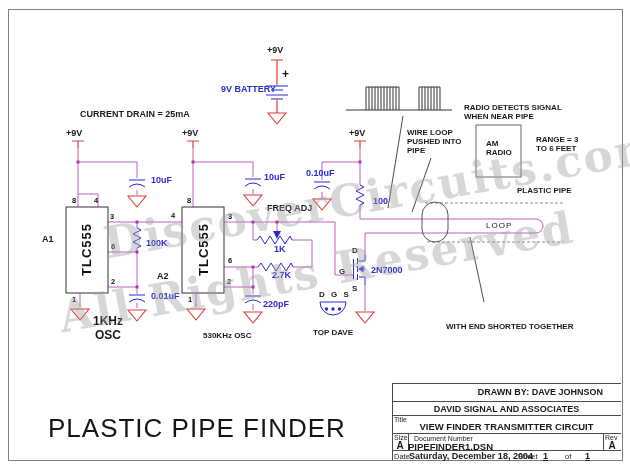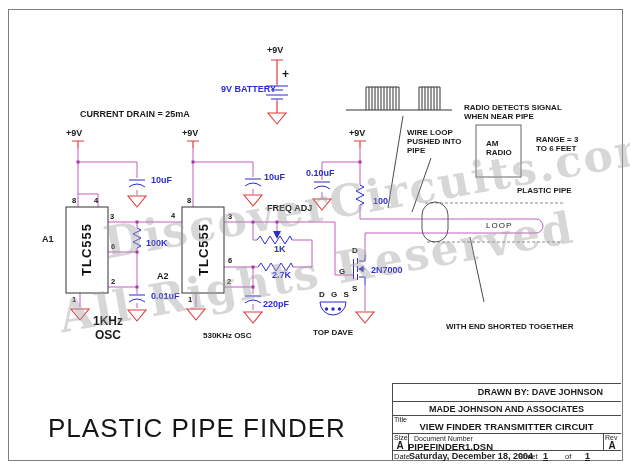--- a/index.html
+++ b/index.html
@@ -206,21 +206,21 @@
 
   <div class="hline" style="left:392px;top:383px;width:229px;"></div>
   <div class="hline" style="left:392px;top:401px;width:229px;"></div>
   <div class="hline" style="left:392px;top:415px;width:229px;"></div>
   <div class="hline" style="left:392px;top:433px;width:229px;"></div>
   <div class="hline" style="left:392px;top:450px;width:229px;"></div>
   <div class="vline" style="left:392px;top:383px;height:77px;"></div>
   <div class="vline" style="left:408px;top:433px;height:17px;"></div>
   <div class="vline" style="left:603px;top:433px;height:17px;"></div>
 
-  <div class="tb" style="left:392px;top:404px;width:229px;text-align:center;">MADE JOHNSON AND ASSOCIATES</div>
+  <div class="tb" style="left:392px;top:404px;width:229px;text-align:center;">DAVID SIGNAL AND ASSOCIATES</div>
   <div class="tblab" style="left:394px;top:416px;">Title</div>
   <div class="tb" style="left:392px;top:421px;width:229px;text-align:center;font-size:9.5px;">VIEW FINDER TRANSMITTER CIRCUIT</div>
   <div class="tblab" style="left:394px;top:434px;">Size</div>
   <div class="tb" style="left:393px;top:440px;width:14px;text-align:center;font-size:10px;">A</div>
   <div class="tblab" style="left:414px;top:435px;">Document Number</div>
   <div class="tb" style="left:408px;top:441px;width:195px;text-align:left;font-size:9.5px;">PIPEFINDER1.DSN</div>
   <div class="tblab" style="left:605px;top:434px;">Rev</div>
   <div class="tb" style="left:603px;top:440px;width:18px;text-align:center;font-size:10px;">A</div>
   <div class="tblab" style="left:394px;top:452px;font-size:7.5px;">Date:</div>
   <div class="tb" style="left:409px;top:450.5px;font-size:9px;">Saturday, December 18, 2004</div>

